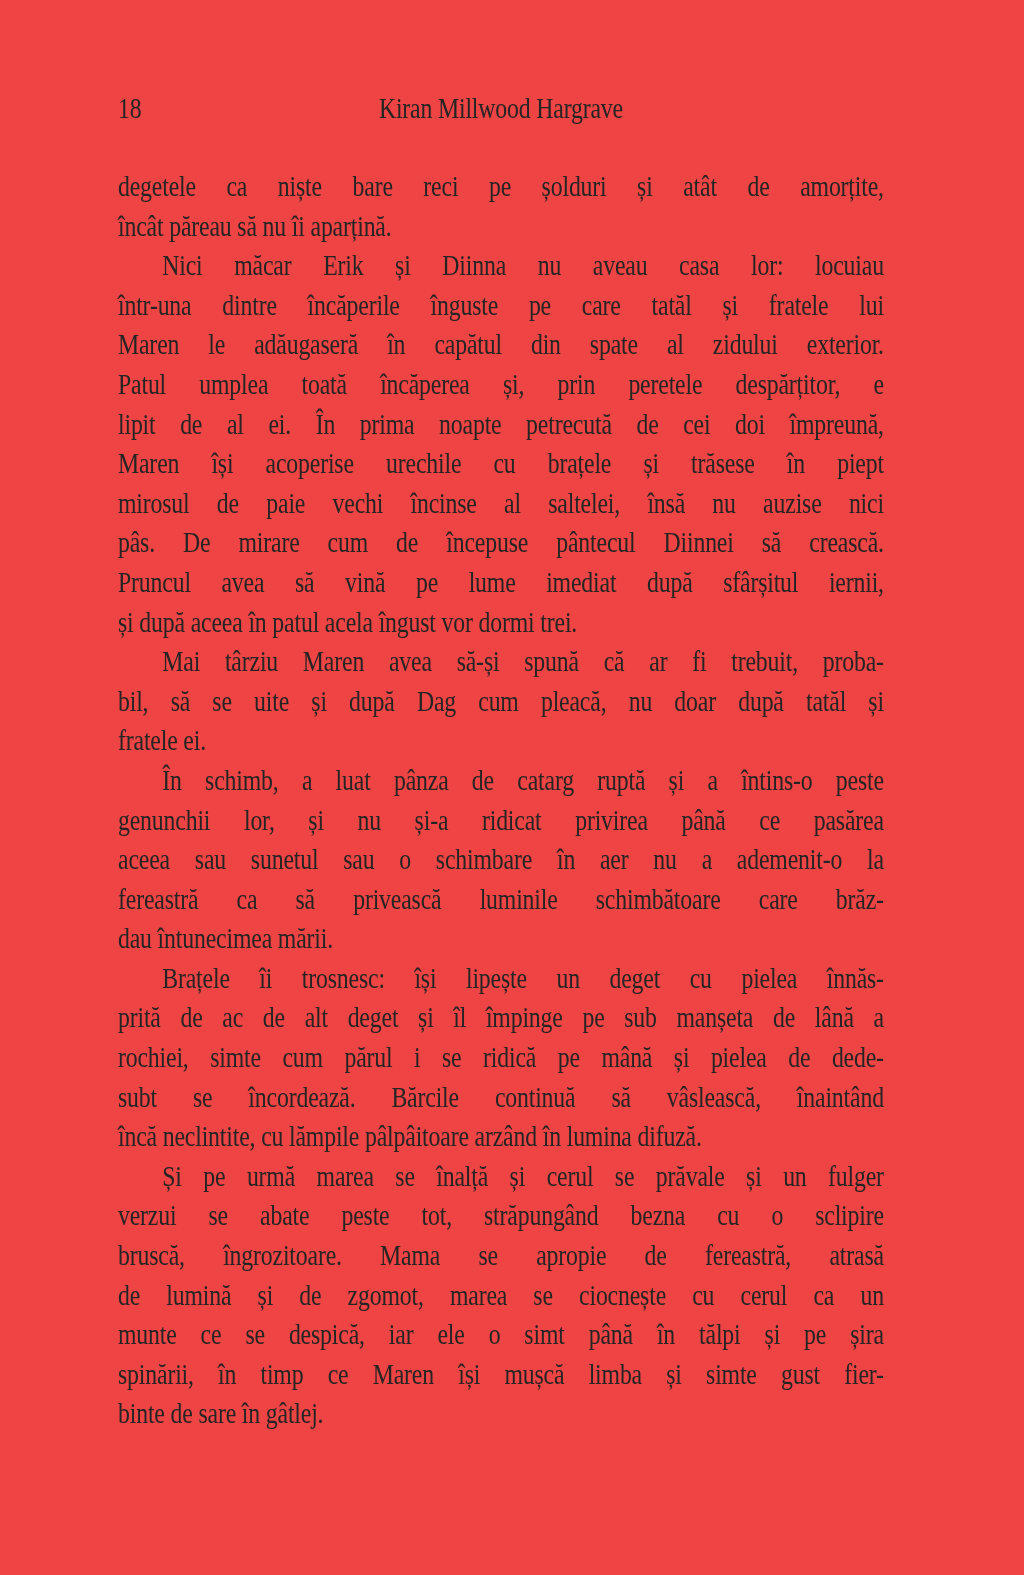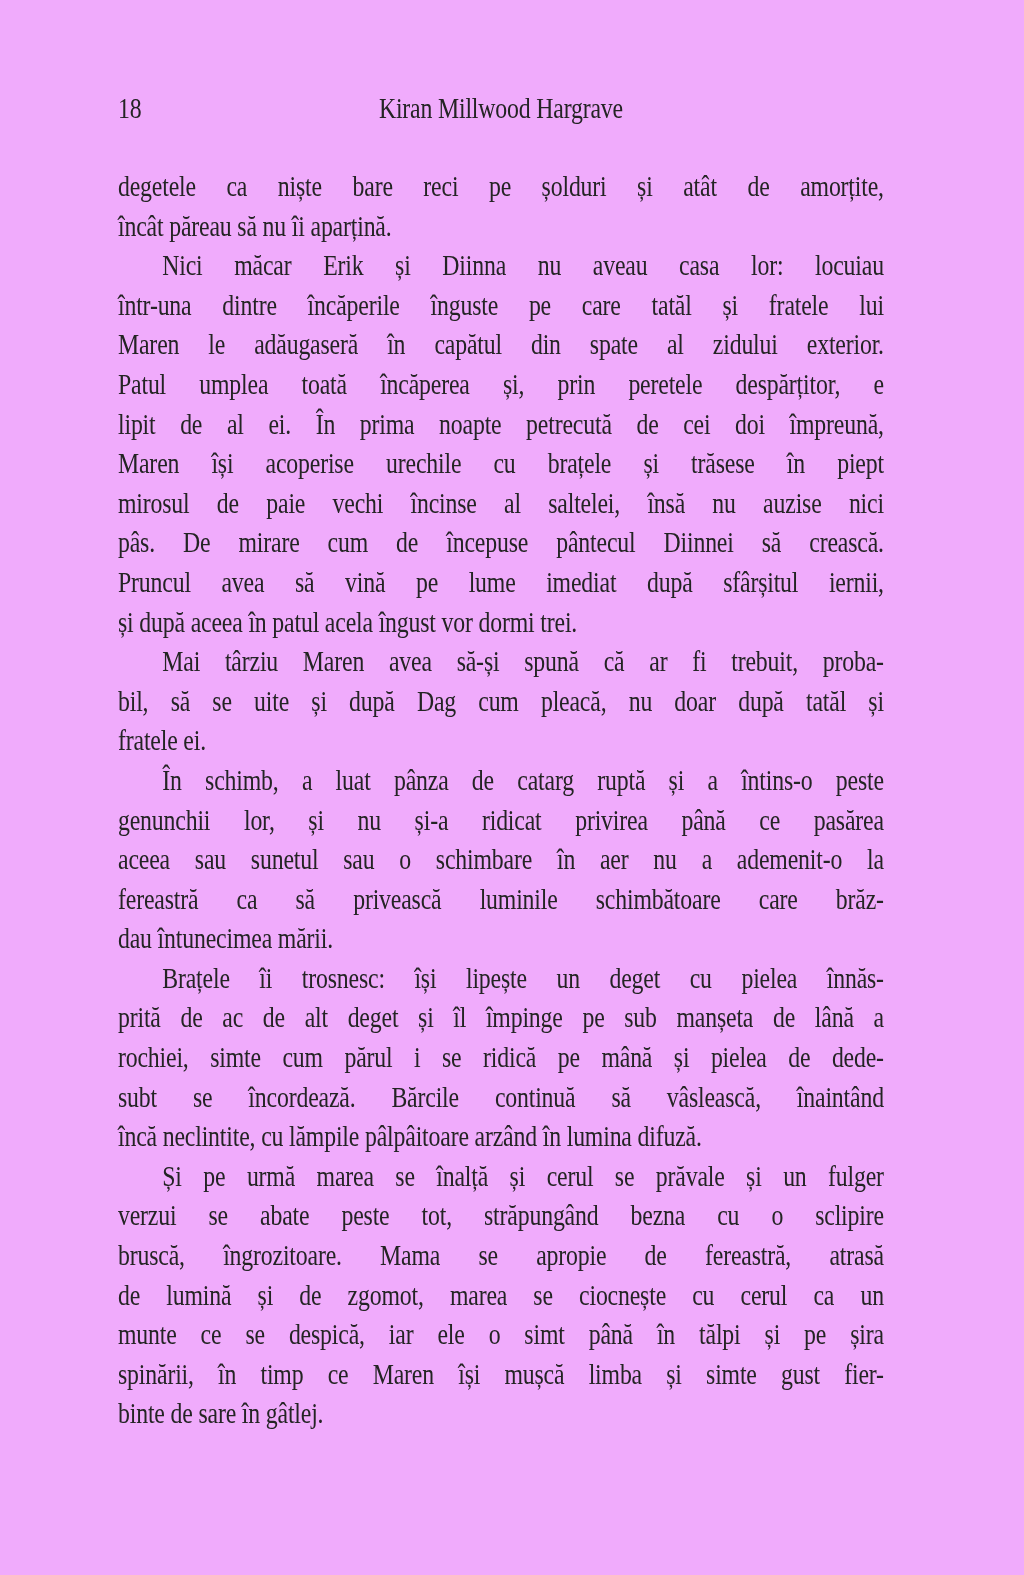--- a/index.html
+++ b/index.html
@@ -4,21 +4,21 @@
 <style>
   html, body {
     margin: 0;
     padding: 0;
     background: #ffffff;
   }
   .page {
     position: relative;
     width: 1024px;
     height: 1575px;
-    background: #f0abfc;
+    background: #ef4444;
     overflow: hidden;
     font-family: "Liberation Serif", "DejaVu Serif", serif;
     color: #242424;
   }
   
   .header-row {
     position: absolute;
     left: 118px;
     top: 90px;
     width: 934px;

